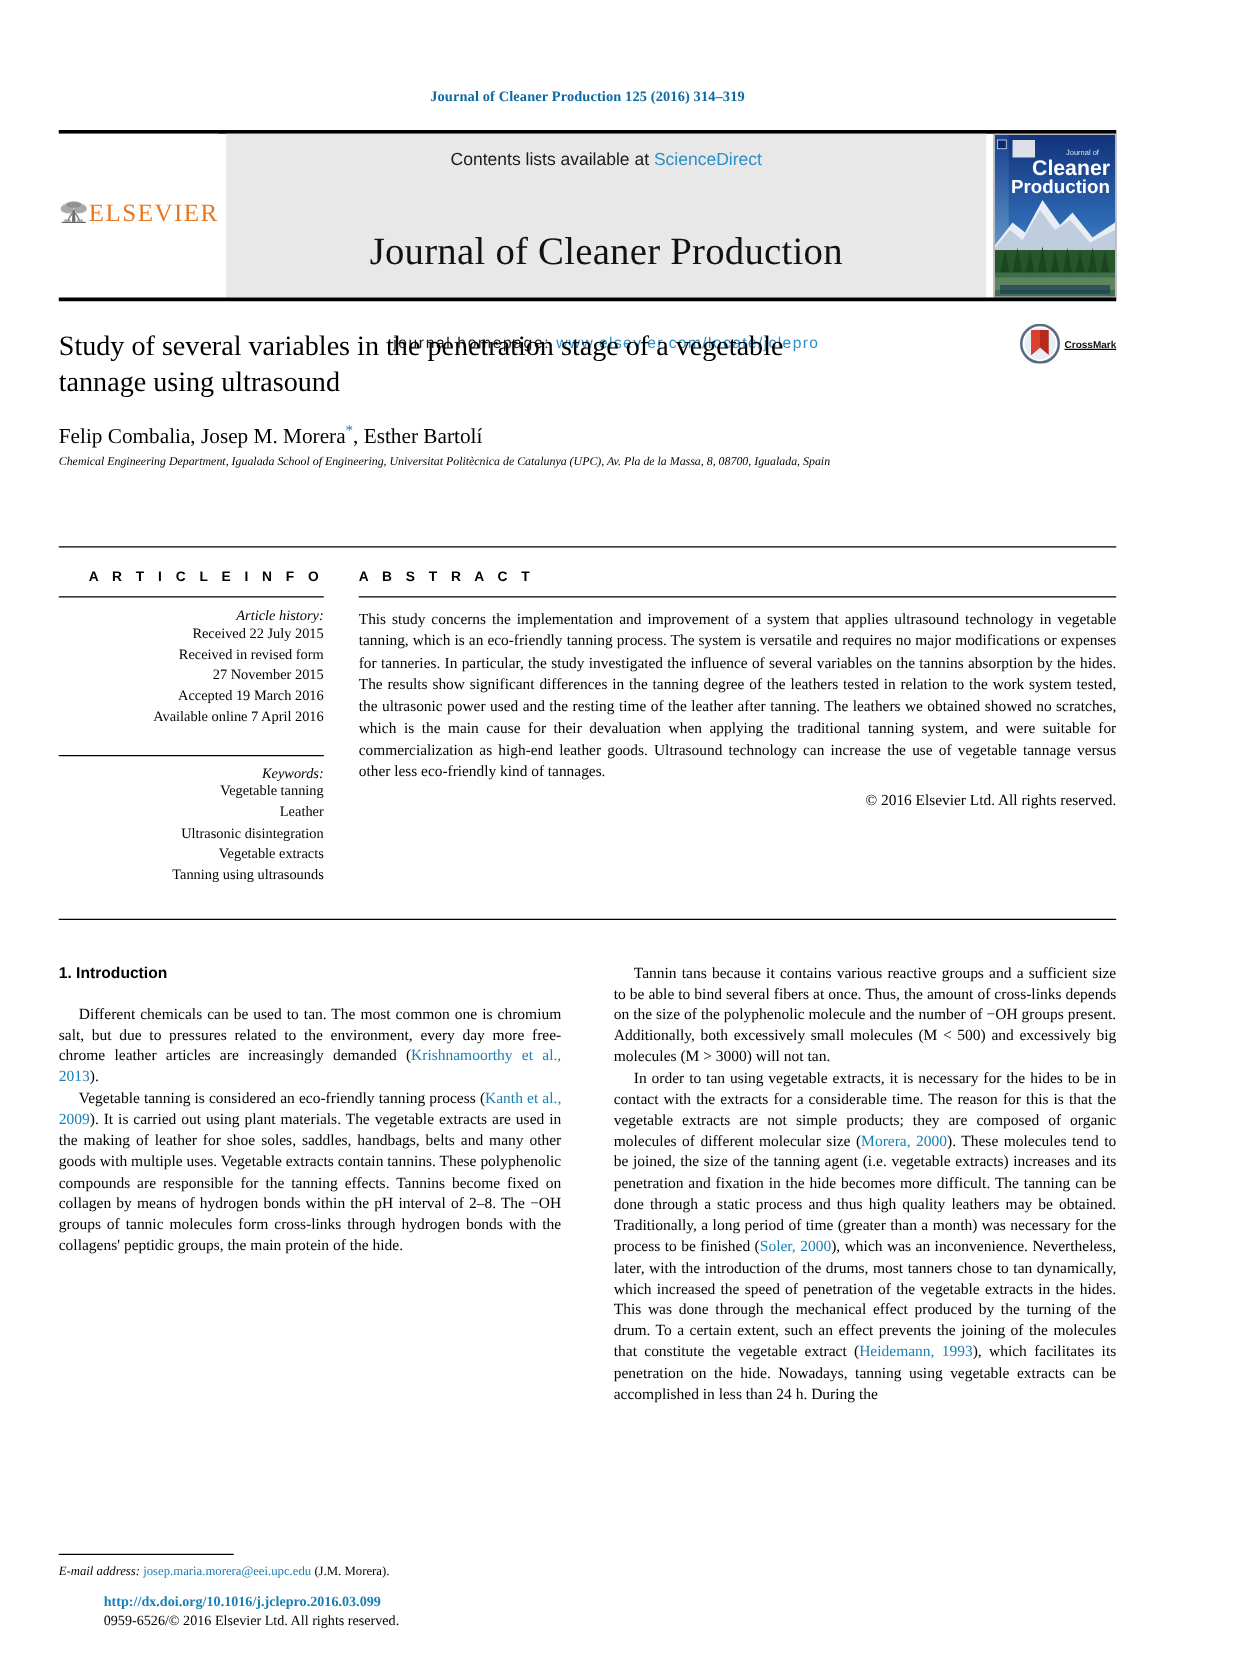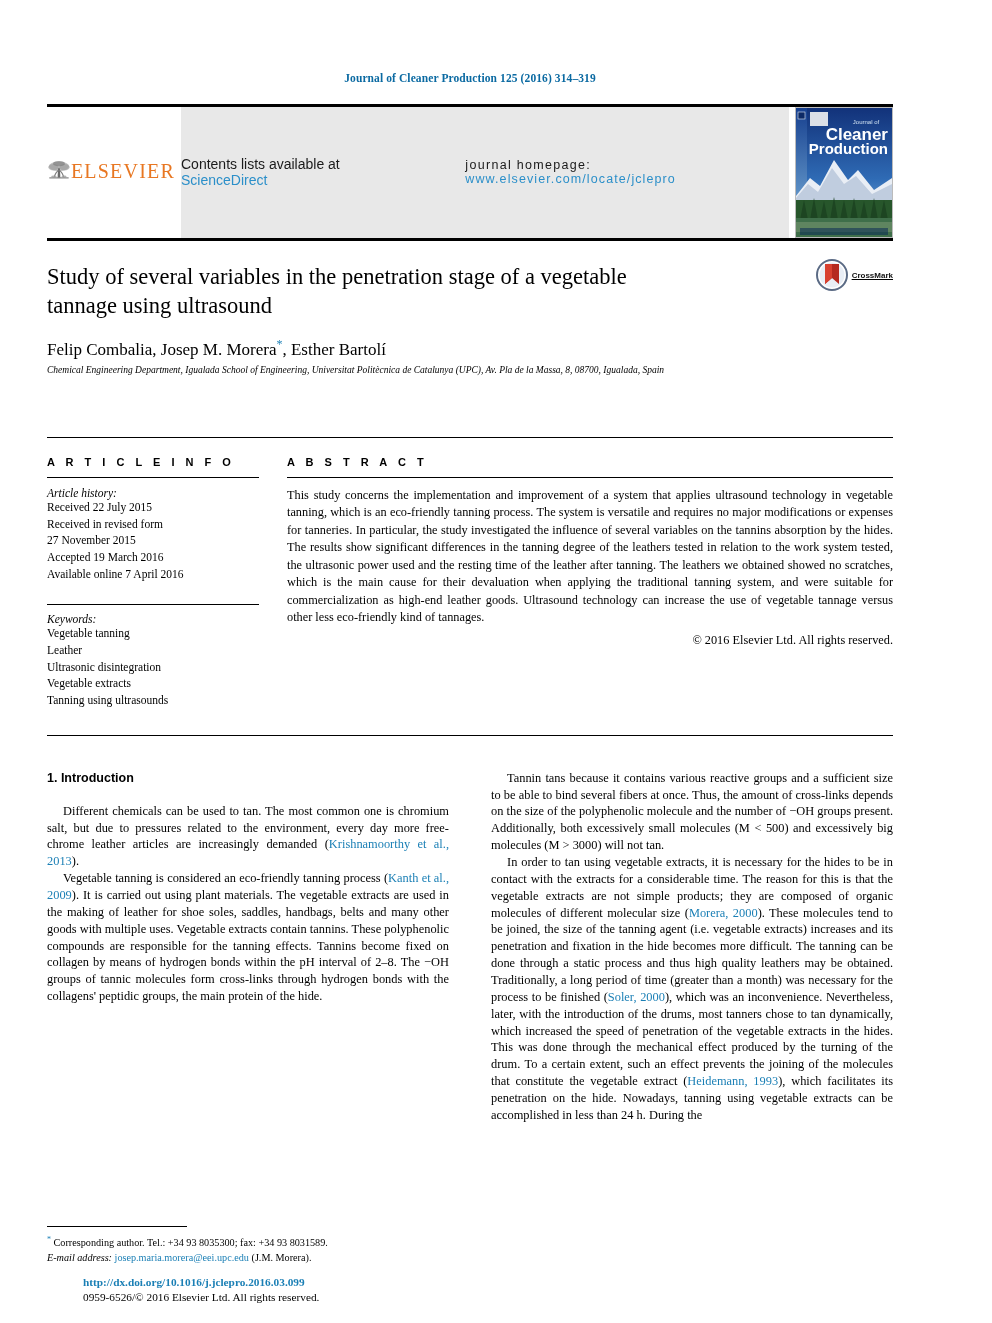--- a/index.html
+++ b/index.html
@@ -59,20 +59,21 @@
     letter-spacing: 1.2px;
     color: #E87722;
     font-weight: normal;
     line-height: 1;
     margin-top: 1px;
   }
   .masthead-center {
     flex: 1 1 auto;
     background: #e8e8e8;
     display: flex;
+    flex-direction: column;
     align-items: center;
     justify-content: space-between;
     padding: 12px 0 14px 0;
     margin-left: 6px;
     margin-right: 6px;
     gap: 48px;
   }
   .contents-line {
     font-size: 14px;
     font-family: "Liberation Sans", sans-serif;
@@ -157,20 +158,21 @@
     display: flex;
     margin-top: 24px;
     border-top: 1px solid #000;
     padding-top: 18px;
   }
   .col-info {
     width: 240px;
     flex: 0 0 240px;
     padding-right: 28px;
     box-sizing: border-box;
+    text-align: right;
   }
   .col-abstract {
     flex: 1 1 auto;
   }
   .sec-head {
     font-family: "Liberation Sans", sans-serif;
     font-size: 11px;
     font-weight: bold;
     letter-spacing: 4px;
     margin-bottom: 9px;
@@ -292,20 +294,21 @@
           <ellipse cx="74" cy="70" rx="11" ry="5" fill="#8f8f8f" opacity="0.7"></ellipse>
         </g>
       </svg>
       <div class="elsevier-word">ELSEVIER</div>
     </div>
 
     <div class="masthead-center">
       <div class="contents-line">
         <span>Contents lists available at </span><span class="sd">ScienceDirect</span>
       </div>
+      <div class="journal-name">Journal of Cleaner Production</div>
       <div class="homepage-line">
         <span>journal homepage: </span><span class="url">www.elsevier.com/locate/jclepro</span>
       </div>
     </div>
 
     <div class="cover-thumb">
       <svg width="96" height="129" viewBox="0 0 96 129">
         <defs>
           <linearGradient id="skyg" x1="0" y1="0" x2="0" y2="1">
             <stop offset="0%" stop-color="#12327a"></stop>
@@ -405,24 +408,20 @@
       <div>
           <p><span>Tannin tans because it contains various reactive groups and a sufficient size to be able to bind several fibers at once. Thus, the amount of cross-links depends on the size of the polyphenolic molecule and the number of −OH groups present. Additionally, both excessively small molecules (M &lt; 500) and excessively big molecules (M &gt; 3000) will not tan.</span></p>
           <p><span>In order to tan using vegetable extracts, it is necessary for the hides to be in contact with the extracts for a considerable time. The reason for this is that the vegetable extracts are not simple products; they are composed of organic molecules of different molecular size (</span><span class="ref">Morera, 2000</span><span>). These molecules tend to be joined, the size of the tanning agent (i.e. vegetable extracts) increases and its penetration and fixation in the hide becomes more difficult. The tanning can be done through a static process and thus high quality leathers may be obtained. Traditionally, a long period of time (greater than a month) was necessary for the process to be finished (</span><span class="ref">Soler, 2000</span><span>), which was an inconvenience. Nevertheless, later, with the introduction of the drums, most tanners chose to tan dynamically, which increased the speed of penetration of the vegetable extracts in the hides. This was done through the mechanical effect produced by the turning of the drum. To a certain extent, such an effect prevents the joining of the molecules that constitute the vegetable extract (</span><span class="ref">Heidemann, 1993</span><span>), which facilitates its penetration on the hide. Nowadays, tanning using vegetable extracts can be accomplished in less than 24 h. During the</span></p>
         </div>
     </div>
   </div>
 
   <div class="footnotes">
     <div class="fn-rule"></div>
     <div class="fn-line">
-      <span class="fn-star">*</span>
-      <span>Corresponding author. Tel.: +34 93 8035300; fax: +34 93 8031589.</span>
-    </div>
-    <div class="fn-line">
       <span class="fn-email-label">E-mail address:</span>
       <span class="link">josep.maria.morera@eei.upc.edu</span>
       <span>(J.M. Morera).</span>
     </div>
   </div>
 
   <div class="doi-block">
     <div class="doi-line">http://dx.doi.org/10.1016/j.jclepro.2016.03.099</div>
     <div class="issn-line">0959-6526/© 2016 Elsevier Ltd. All rights reserved.</div>
   </div>

